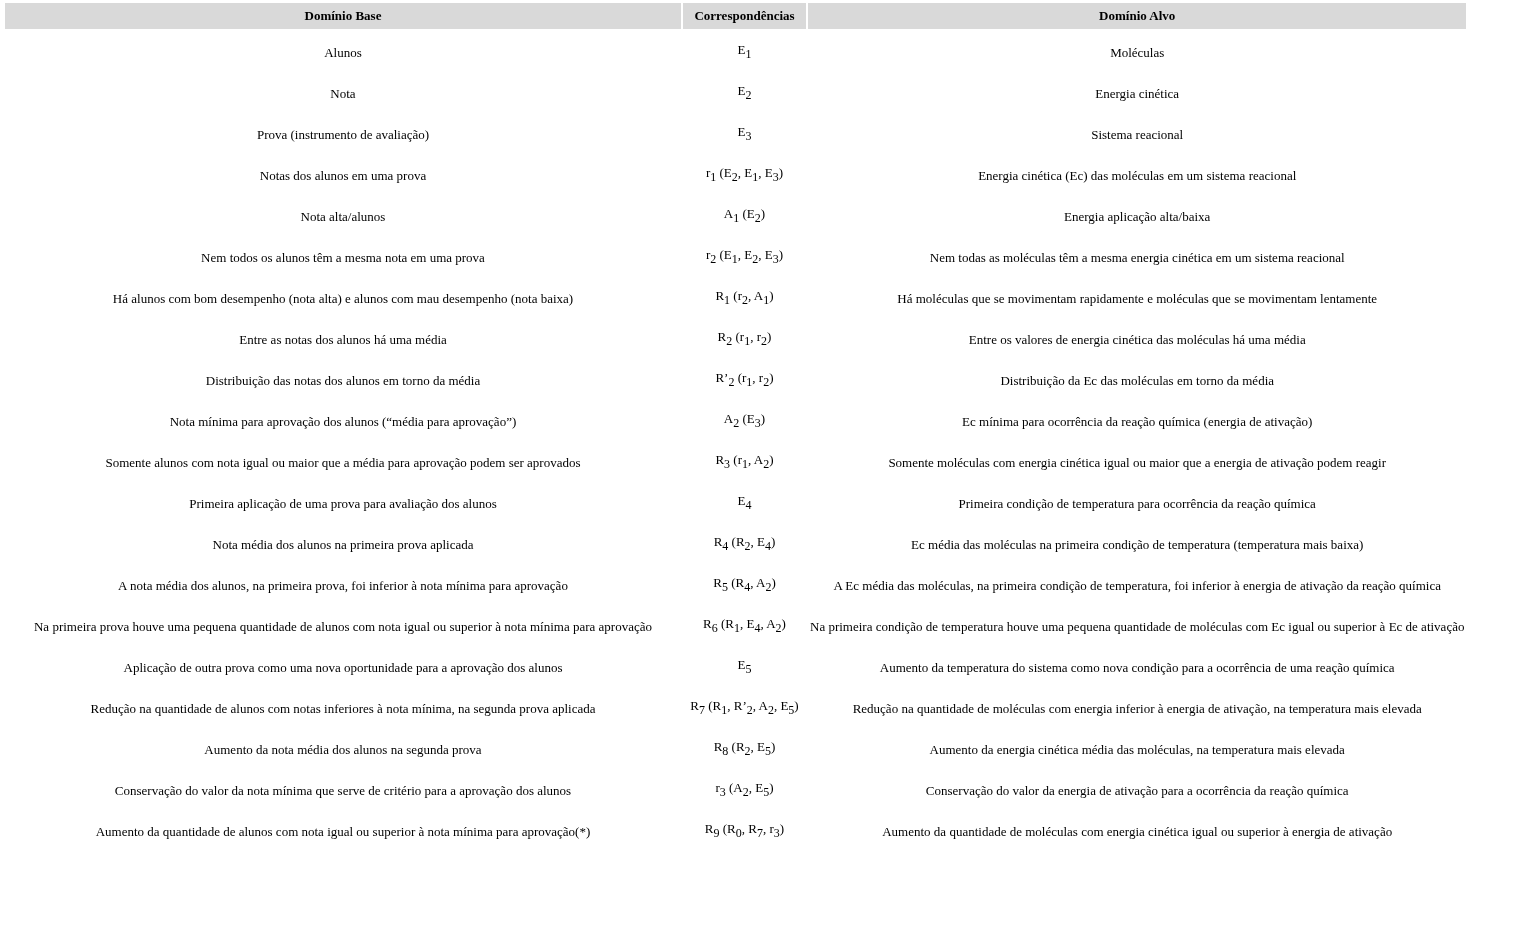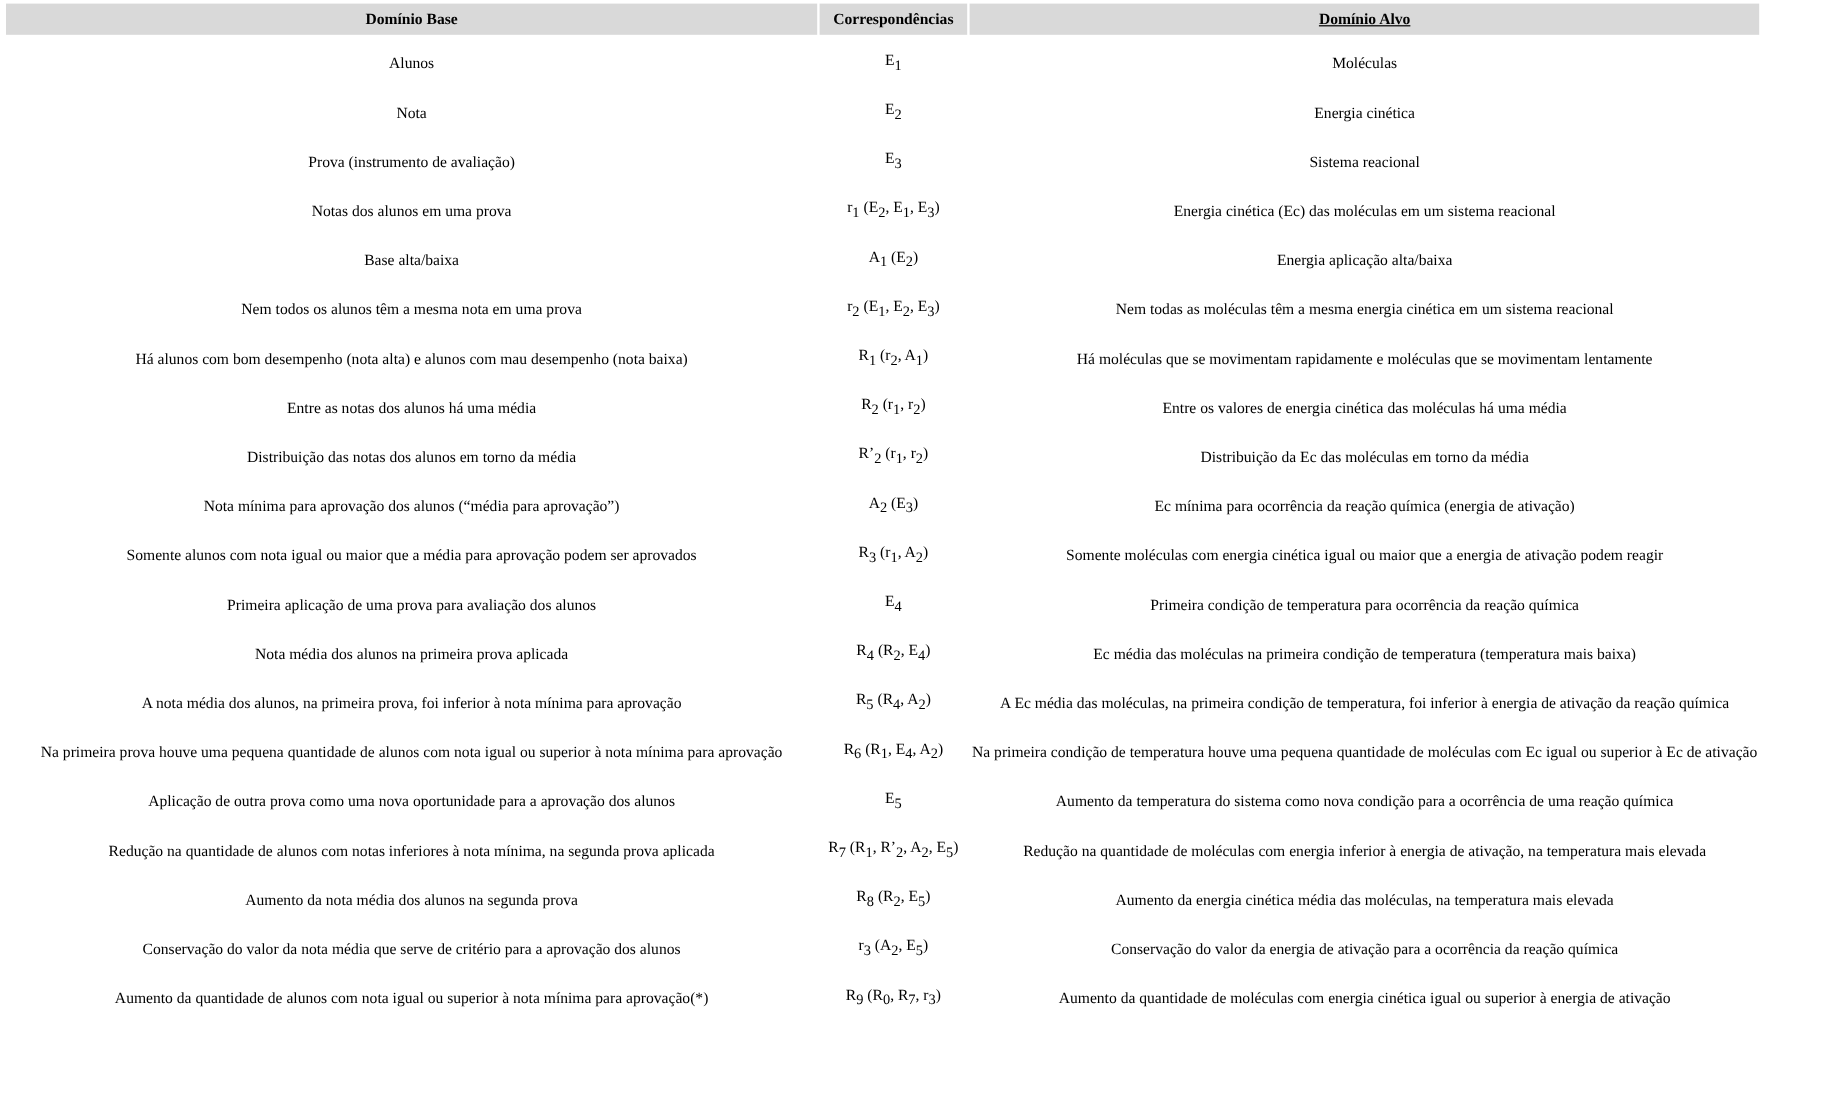--- a/index.html
+++ b/index.html
@@ -35,21 +35,21 @@
       height: 41px;
       padding: 0 2px;
       text-align: center;
       vertical-align: middle;
       white-space: nowrap;
       font-size: 13px;
       line-height: 14px;
     }
     th.col-base { width: 676px; }
     th.col-corr { width: 123px; margin-top: 32px; }
-    th.col-alvo { width: 603px; text-decoration: underline; }
+    th.col-alvo { width: 603px; }
     td.corr {
       position: relative;
       top: -3px;
     }
     td.corr sub {
       font-size: 12px;
       vertical-align: -4px;
       line-height: 0;
     }
     tr:first-child td { padding-top: 3px; }
@@ -80,21 +80,21 @@
         <td>Prova (instrumento de avaliação)</td>
         <td class="corr"><span>E</span><sub>3</sub></td>
         <td>Sistema reacional</td>
       </tr>
       <tr>
         <td>Notas dos alunos em uma prova</td>
         <td class="corr"><span>r</span><sub>1</sub><span> (E</span><sub>2</sub><span>, E</span><sub>1</sub><span>, E</span><sub>3</sub><span>)</span></td>
         <td>Energia cinética (Ec) das moléculas em um sistema reacional</td>
       </tr>
       <tr>
-        <td>Base alta/baixa</td>
+        <td>Nota alta/alunos</td>
         <td class="corr"><span>A</span><sub>1</sub><span> (E</span><sub>2</sub><span>)</span></td>
         <td>Energia aplicação alta/baixa</td>
       </tr>
       <tr>
         <td>Nem todos os alunos têm a mesma nota em uma prova</td>
         <td class="corr"><span>r</span><sub>2</sub><span> (E</span><sub>1</sub><span>, E</span><sub>2</sub><span>, E</span><sub>3</sub><span>)</span></td>
         <td>Nem todas as moléculas têm a mesma energia cinética em um sistema reacional</td>
       </tr>
       <tr>
         <td>Há alunos com bom desempenho (nota alta) e alunos com mau desempenho (nota baixa)</td>
@@ -150,21 +150,21 @@
         <td>Redução na quantidade de alunos com notas inferiores à nota mínima, na segunda prova aplicada</td>
         <td class="corr"><span>R</span><sub>7</sub><span> (R</span><sub>1</sub><span>, R’</span><sub>2</sub><span>, A</span><sub>2</sub><span>, E</span><sub>5</sub><span>)</span></td>
         <td>Redução na quantidade de moléculas com energia inferior à energia de ativação, na temperatura mais elevada</td>
       </tr>
       <tr>
         <td>Aumento da nota média dos alunos na segunda prova</td>
         <td class="corr"><span>R</span><sub>8</sub><span> (R</span><sub>2</sub><span>, E</span><sub>5</sub><span>)</span></td>
         <td>Aumento da energia cinética média das moléculas, na temperatura mais elevada</td>
       </tr>
       <tr>
-        <td>Conservação do valor da nota média que serve de critério para a aprovação dos alunos</td>
+        <td>Conservação do valor da nota mínima que serve de critério para a aprovação dos alunos</td>
         <td class="corr"><span>r</span><sub>3</sub><span> (A</span><sub>2</sub><span>, E</span><sub>5</sub><span>)</span></td>
         <td>Conservação do valor da energia de ativação para a ocorrência da reação química</td>
       </tr>
       <tr>
         <td>Aumento da quantidade de alunos com nota igual ou superior à nota mínima para aprovação(*)</td>
         <td class="corr"><span>R</span><sub>9</sub><span> (R</span><sub>0</sub><span>, R</span><sub>7</sub><span>, r</span><sub>3</sub><span>)</span></td>
         <td>Aumento da quantidade de moléculas com energia cinética igual ou superior à energia de ativação</td>
       </tr>
     </tbody>
 </table>

